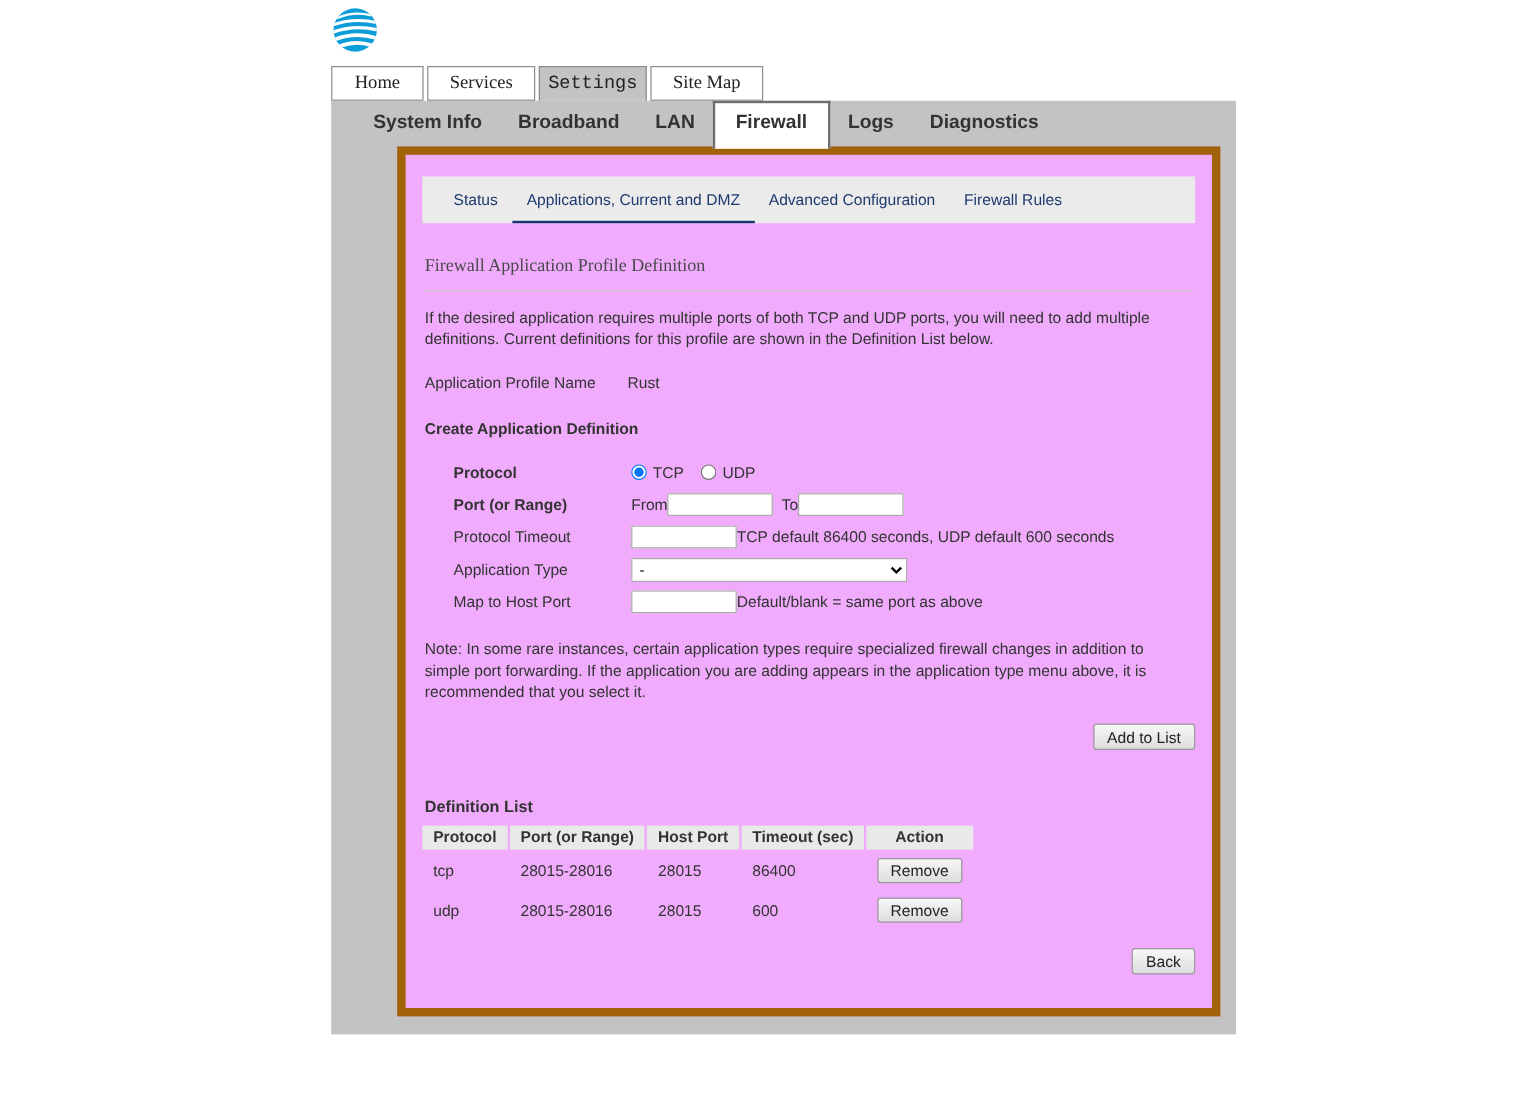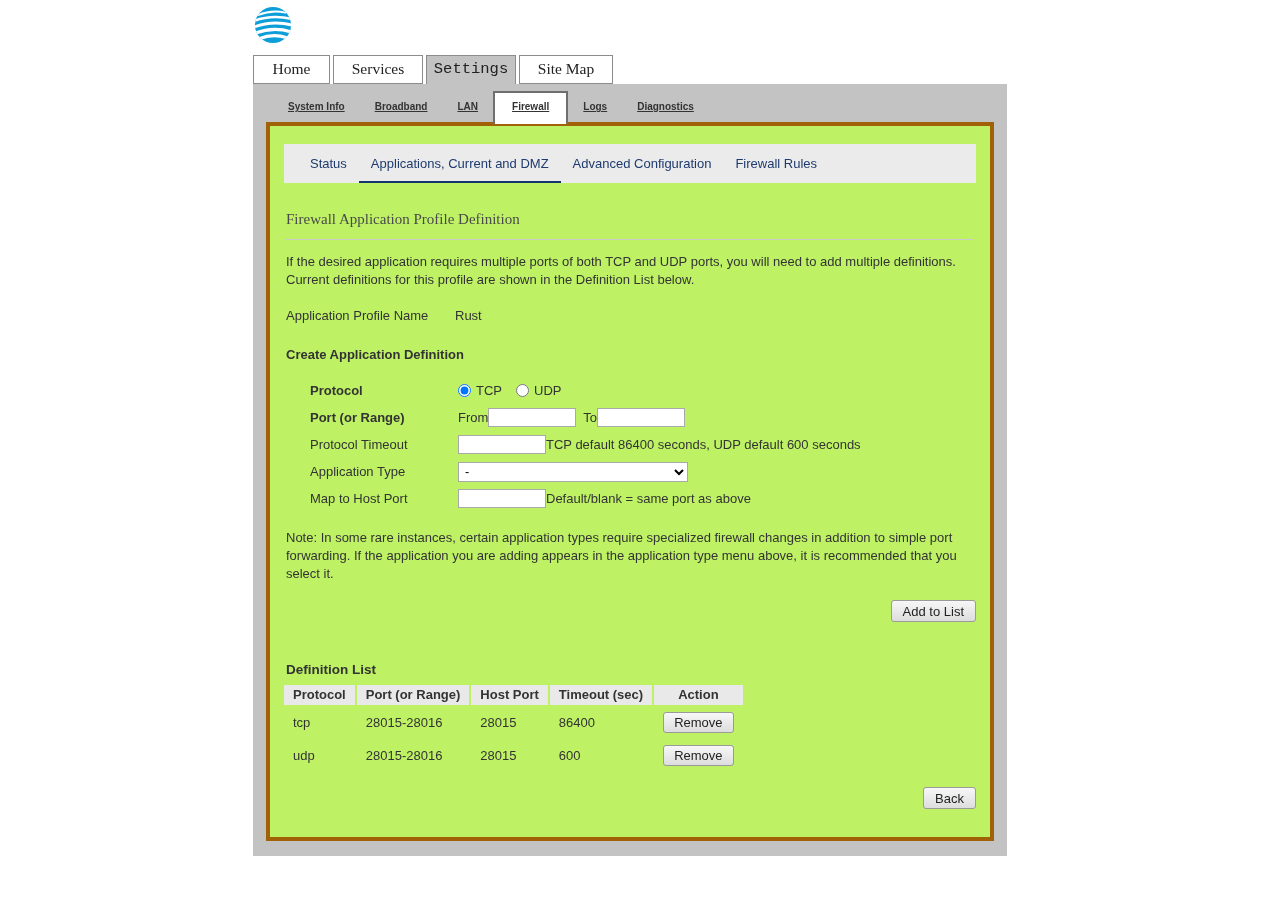--- a/index.html
+++ b/index.html
@@ -1,50 +1,50 @@
 <!DOCTYPE html>
 <html><head>
 <meta charset="utf-8">
 <style>
   * { box-sizing: border-box; }
   html,body { margin:0; padding:0; background:#fff; }
   body {
     width:1278px; height:919px; position:relative; overflow:hidden;
     font-family:"Liberation Sans", sans-serif; font-size:13px; color:#333;
   }
-  .wrap { position:absolute; left:253px; top:0; width:754px; }
+  .wrap { position:absolute; left:276px; top:0; width:754px; }
 
   
   .logo { margin:6px 0 9px 1px; height:40px; }
 
   
   .main-tabs { display:flex; align-items:flex-end; }
   .main-tab {
     border:1px solid #8c8c8c; background:#fff; margin-right:3px;
     font-family:"Liberation Serif", serif; font-size:15.5px; color:#222;
     padding:4px 0 5px; text-align:center; cursor:pointer;
   }
   .main-tab.w1{width:77px}.main-tab.w2{width:90px}.main-tab.w3{width:90px}.main-tab.w4{width:94px}
   .main-tab.active { background:#c3c3c3; border-bottom:none; padding-bottom:6px;font-family:Liberation Mono, monospace; }
 
   
   .band { background:#c3c3c3; width:754px; min-height:731px; padding:0 13px 15px; }
 
   
   .set-tabs { display:flex; align-items:flex-end; padding-left:7px; height:38px; }
-  .set-tab { font-weight:bold; font-size:10px; color:#333; padding:8px 15px 10px; cursor:pointer; white-space:nowrap;text-decoration:underline; }
+  .set-tab { font-weight:bold; font-size:16px; color:#333; padding:8px 15px 10px; cursor:pointer; white-space:nowrap; }
   .set-tab.active {
     background:#fff; border:2px solid #6f6f6f; border-bottom:none;
     position:relative; z-index:2; margin-bottom:-2px; padding:8px 17px 12px;
   }
 
   
   .panel {
-    position:relative; z-index:1; background:#bef264; border:4px solid #a16207;
-    min-height:678px; padding:18px 14px 28px;
+    position:relative; z-index:1; background:#f0abfc; border:7px solid #a16207;
+    min-height:678px; padding:18px 14px 28px;margin-left:42px;
   }
 
   
   .subnav { background:#ebebeb; height:39px; display:flex; align-items:center; padding:0 14px; }
   .subnav-item { color:#1e3a6e; padding:12px 12px 12px; cursor:pointer; white-space:nowrap; }
   .subnav-item.active { border-bottom:2px solid #15356d; padding-bottom:10px; }
 
   .title {
     font-family:"Liberation Serif", serif; font-weight:normal; font-size:15px; color:#4a4a4a;
     margin:28px 2px 0; padding-bottom:11px; border-bottom:1px solid #ccc;

